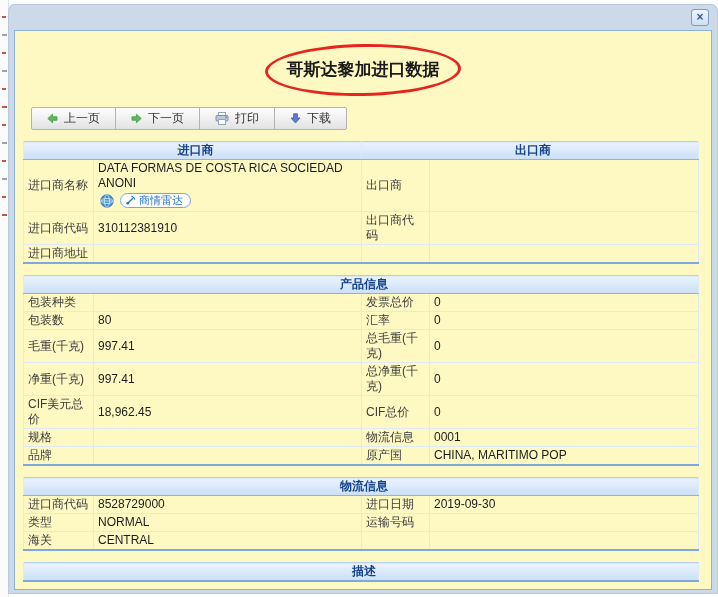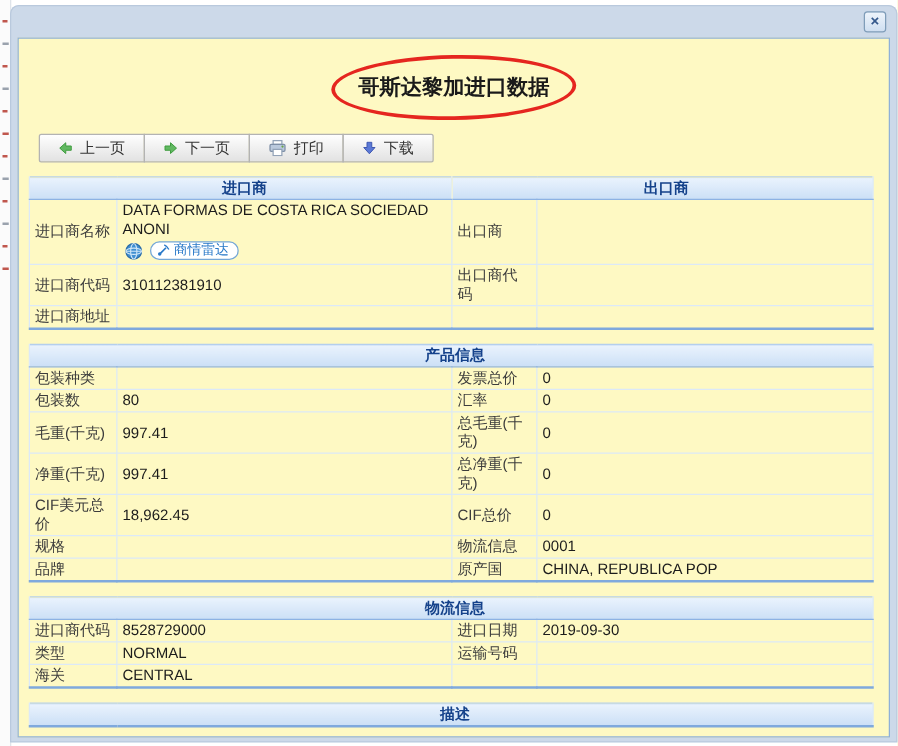--- a/index.html
+++ b/index.html
@@ -250,21 +250,21 @@
       <tr>
         <td class="lbl">规格</td>
         <td></td>
         <td class="lbl">物流信息</td>
         <td>0001</td>
       </tr>
       <tr>
         <td class="lbl">品牌</td>
         <td></td>
         <td class="lbl">原产国</td>
-        <td>CHINA, REPUBLICA POP</td>
+        <td>CHINA, MARITIMO POP</td>
       </tr>
     </tbody>
       </table>
 
     
     <table class="tbl">
       <colgroup>
           <col class="c1">
           <col class="c2">
           <col class="c3">

